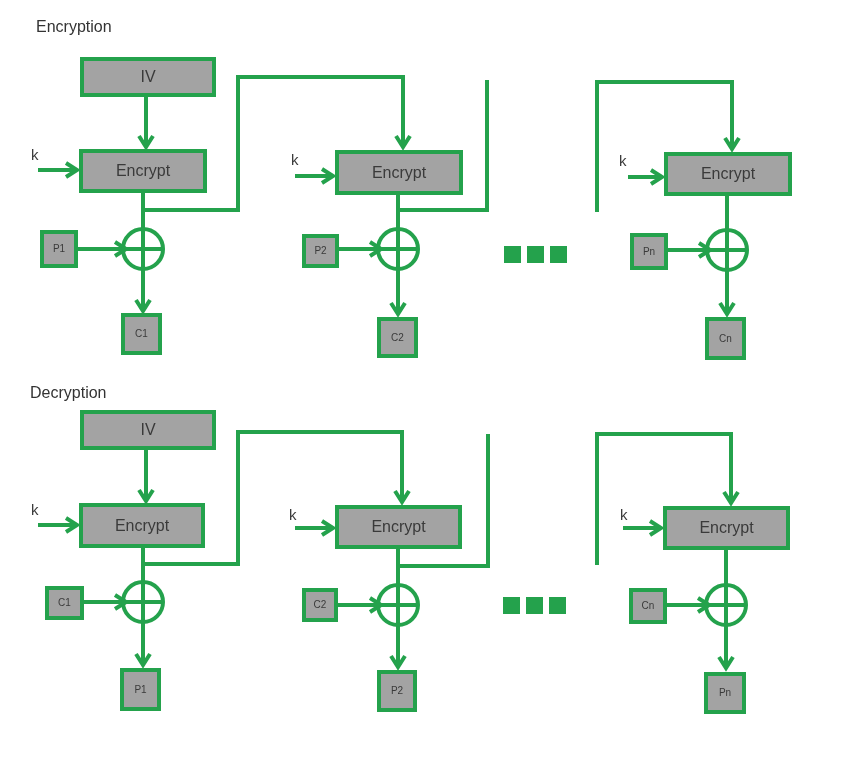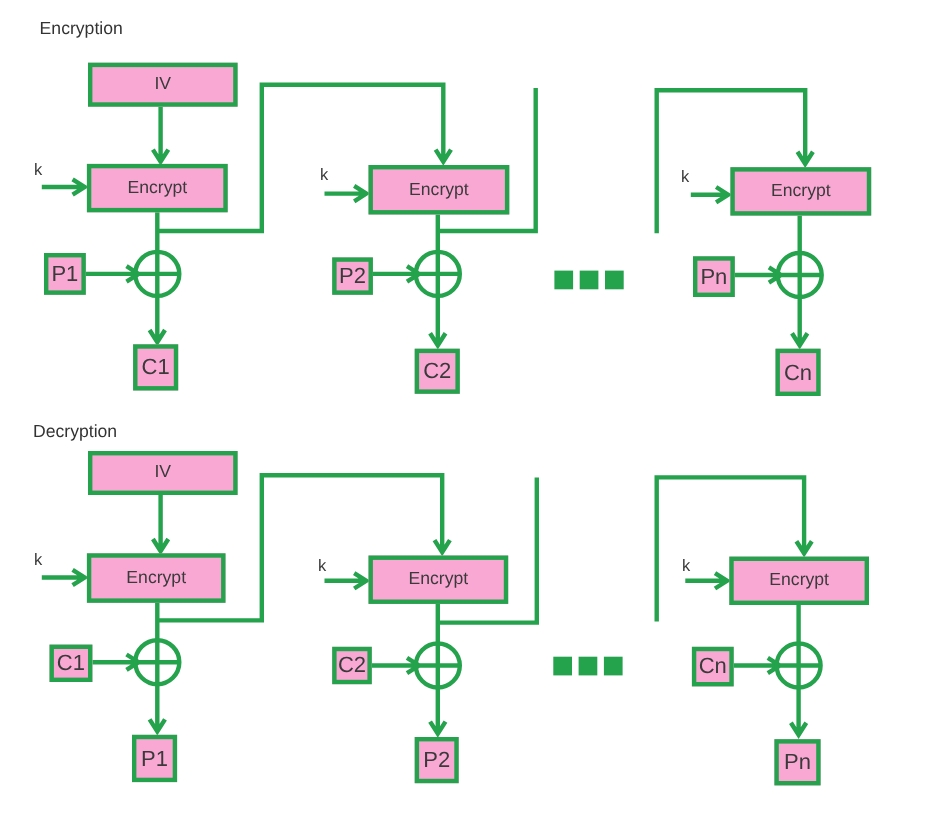--- a/index.html
+++ b/index.html
@@ -12,25 +12,25 @@
     position:relative;
     width:842px;height:757px;
     background:#ffffff;
     overflow:hidden;
   }
   .wires{position:absolute;left:0;top:0;z-index:0;}
   .wires path{stroke:var(--green);stroke-width:4;fill:none;}
   .wires circle{stroke:var(--green);stroke-width:4;fill:none;}
   .box{
     position:absolute;box-sizing:border-box;z-index:1;
-    border:4px solid var(--green);background:#f9a8d4;
+    border:4px solid var(--green);background:#a3a3a3;
     display:flex;align-items:center;justify-content:center;
     color:var(--ink);font-size:16px;line-height:1;
   }
-  .box.small{font-size:20px;}
+  .box.small{font-size:10px;}
   .diagram-title{
     position:absolute;z-index:1;color:#333333;font-size:16px;line-height:1;
   }
   .k-label{
     position:absolute;z-index:1;color:var(--ink);font-size:15px;line-height:1;
   }
   .dot{
     position:absolute;z-index:1;width:17px;height:17px;background:var(--green);
   }
 </style>

